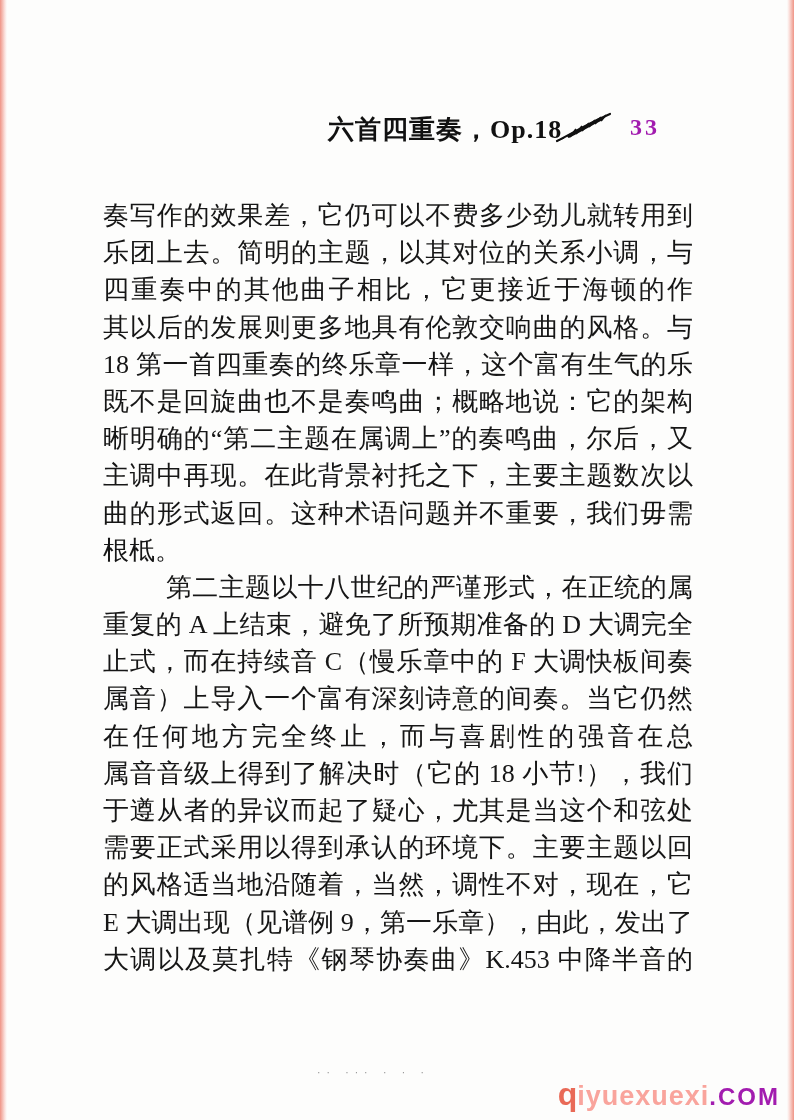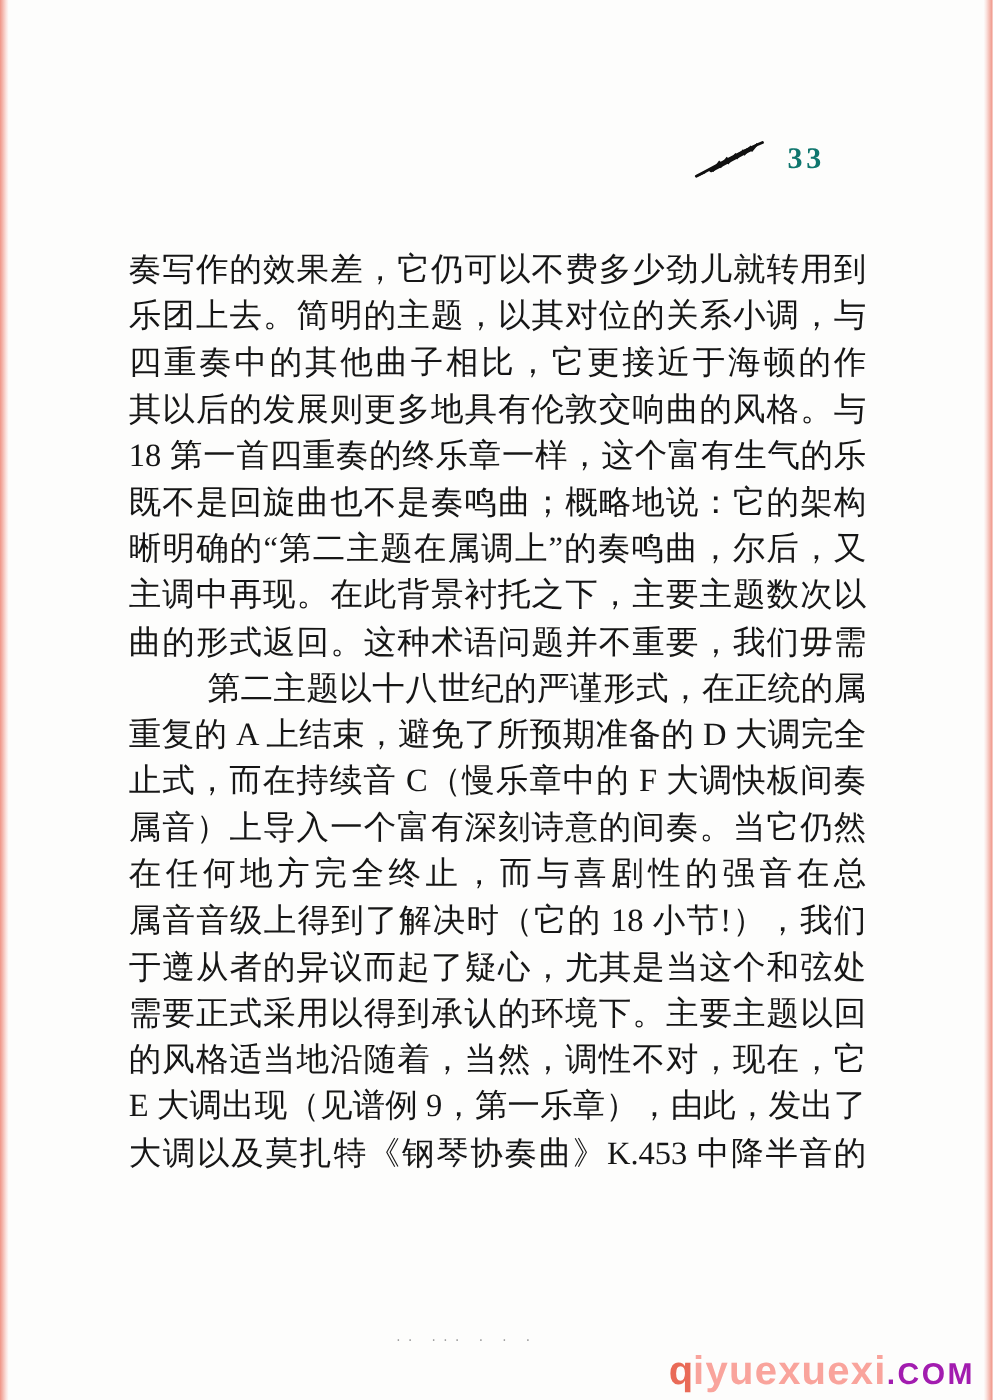--- a/index.html
+++ b/index.html
@@ -16,21 +16,21 @@
 
   
   .header{position:absolute;top:108px;left:0;width:100%;height:42px;}
   .header .title{
     position:absolute;left:328px;top:4px;
     font-size:26px;font-weight:900;letter-spacing:1px;color:#111;
   }
   .header .ornament{position:absolute;left:553px;top:2px;width:62px;height:36px;}
   .header .folio{
     position:absolute;left:630px;top:6px;
-    font-size:24px;font-weight:700;letter-spacing:3px;color:#0f766e;
+    font-size:24px;font-weight:700;letter-spacing:3px;color:#a21caf;
   }
 
   
   .text-block{
     position:absolute;left:103px;top:197px;width:590px;
     font-size:26px;color:#161616;
   }
   .line{
     height:37.2px;line-height:37.2px;overflow:hidden;
     text-align:justify;text-align-last:justify;
@@ -44,30 +44,31 @@
     position:absolute;left:316px;top:1068px;width:240px;
     color:#9a9a9a;font-size:9px;letter-spacing:4px;
     font-family:"DejaVu Sans Mono", monospace;
   }
   .watermark{
     position:absolute;right:14px;top:1078px;
     display:flex;align-items:baseline;
     font-family:"Liberation Sans", sans-serif;
   }
   .watermark .wq{font-size:32px;font-weight:700;color:#e96a57;line-height:1;}
-  .watermark .wname{font-size:32px;font-weight:600;color:#f9a49c;letter-spacing:1px;}
+  .watermark .wname{font-size:27px;font-weight:600;color:#f9a49c;letter-spacing:1px;}
   .watermark .wtld{font-size:24px;font-weight:600;color:#a21caf;letter-spacing:2px;}
 </style>
 </head>
 <body>
 
 <div class="edge-strip left"></div>
 <div class="edge-strip right"></div>
 
 <div class="header">
+  <span class="title">六首四重奏，Op.18</span>
   <span class="ornament">
     <svg width="62" height="36" viewBox="0 0 62 36" xmlns="http://www.w3.org/2000/svg">
       <path d="M4,31 C 18,24 38,12 57,4" stroke="#111" stroke-width="2.2" fill="none" stroke-linecap="round"></path>
       <path d="M16,26 C 26,21 38,14 48,9" stroke="#111" stroke-width="3.6" fill="none" stroke-linecap="round"></path>
       <path d="M17,27 l6,-8 M23,24 l6,-8 M29,21 l7,-8 M36,17 l6,-7 M42,14 l6,-7 M48,11 l5,-6" stroke="#111" stroke-width="1.8" fill="none"></path>
       <path d="M4,31 l7,-3" stroke="#111" stroke-width="1.2" fill="none"></path>
     </svg>
   </span>
   <span class="folio">33</span>
 </div>
@@ -75,20 +76,21 @@
 <div class="text-block">
   <div class="line">奏写作的效果差，它仍可以不费多少劲儿就转用到古典</div>
   <div class="line">乐团上去。简明的主题，以其对位的关系小调，与六首</div>
   <div class="line">四重奏中的其他曲子相比，它更接近于海顿的作品，而</div>
   <div class="line">其以后的发展则更多地具有伦敦交响曲的风格。与 Op.</div>
   <div class="line">18 第一首四重奏的终乐章一样，这个富有生气的乐曲</div>
   <div class="line">既不是回旋曲也不是奏鸣曲；概略地说：它的架构是清</div>
   <div class="line">晰明确的“第二主题在属调上”的奏鸣曲，尔后，又在</div>
   <div class="line">主调中再现。在此背景衬托之下，主要主题数次以回旋</div>
   <div class="line">曲的形式返回。这种术语问题并不重要，我们毋需探究</div>
+  <div class="line short">根柢。</div>
 
   <div class="line indent">第二主题以十八世纪的严谨形式，在正统的属音、</div>
   <div class="line">重复的 A 上结束，避免了所预期准备的 D 大调完全终</div>
   <div class="line">止式，而在持续音 C（慢乐章中的 F 大调快板间奏曲的</div>
   <div class="line">属音）上导入一个富有深刻诗意的间奏。当它仍然避免</div>
   <div class="line">在任何地方完全终止，而与喜剧性的强音在总（home）</div>
   <div class="line">属音音级上得到了解决时（它的 18 小节!），我们却由</div>
   <div class="line">于遵从者的异议而起了疑心，尤其是当这个和弦处于只</div>
   <div class="line">需要正式采用以得到承认的环境下。主要主题以回旋曲</div>
   <div class="line">的风格适当地沿随着，当然，调性不对，现在，它以降</div>

